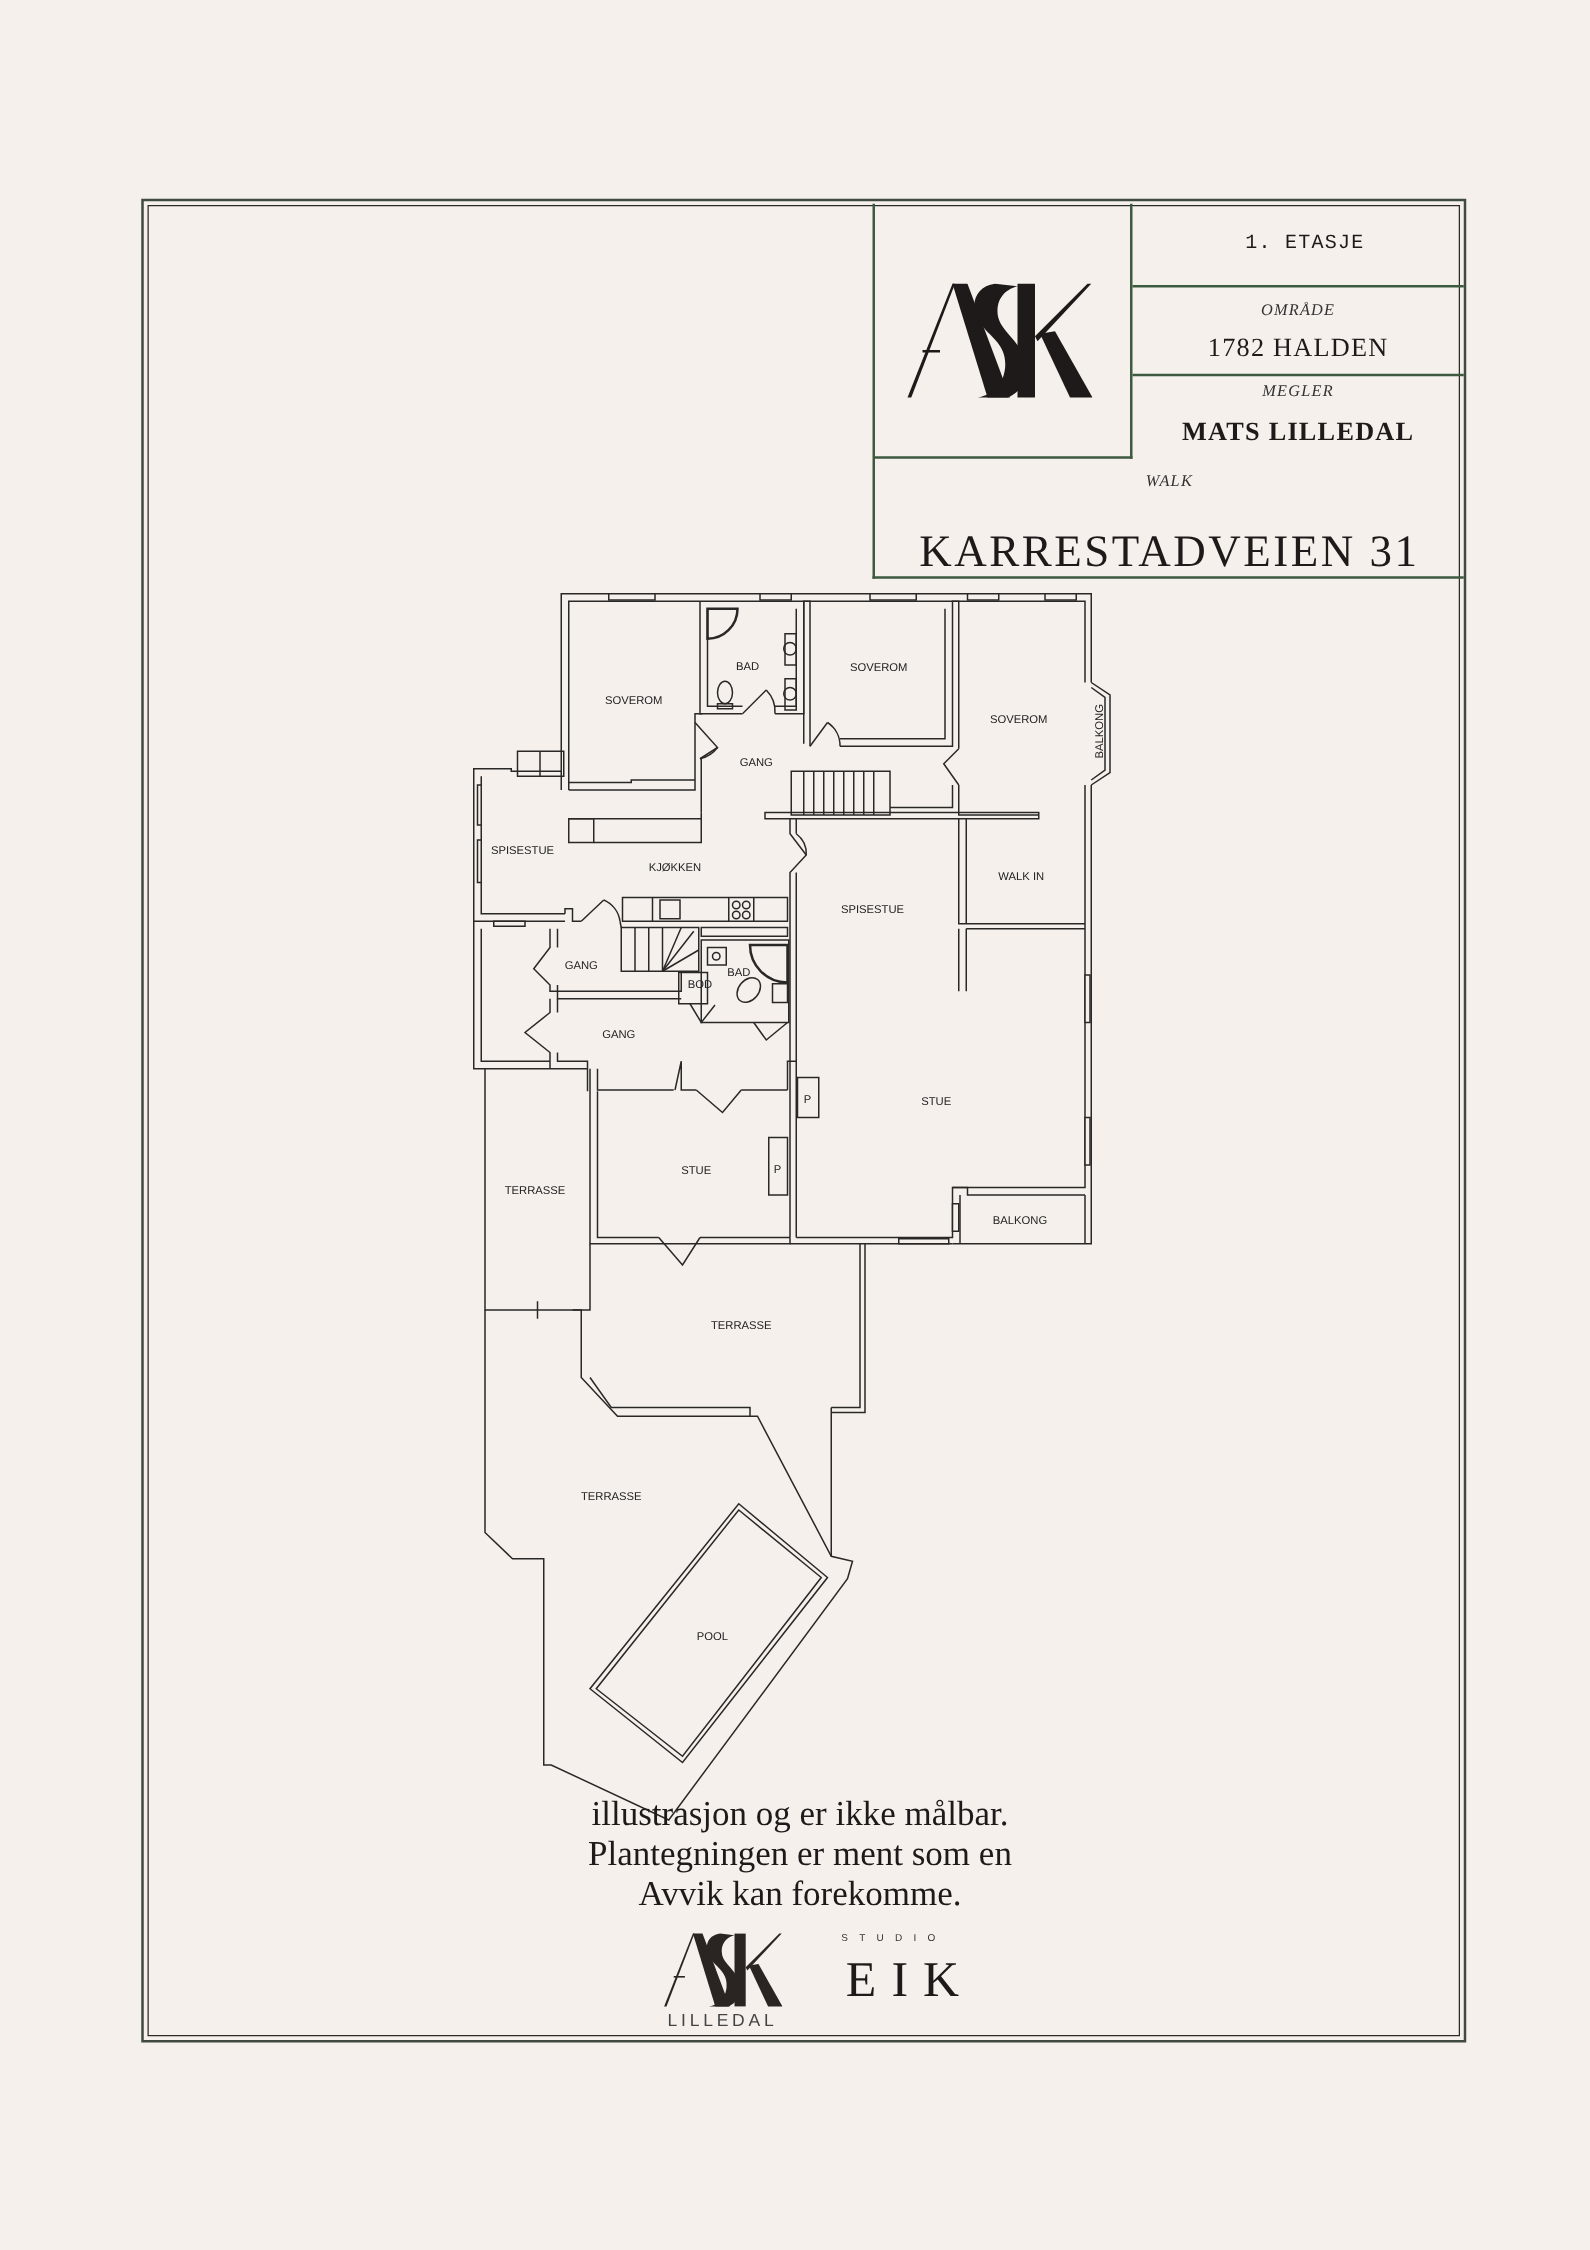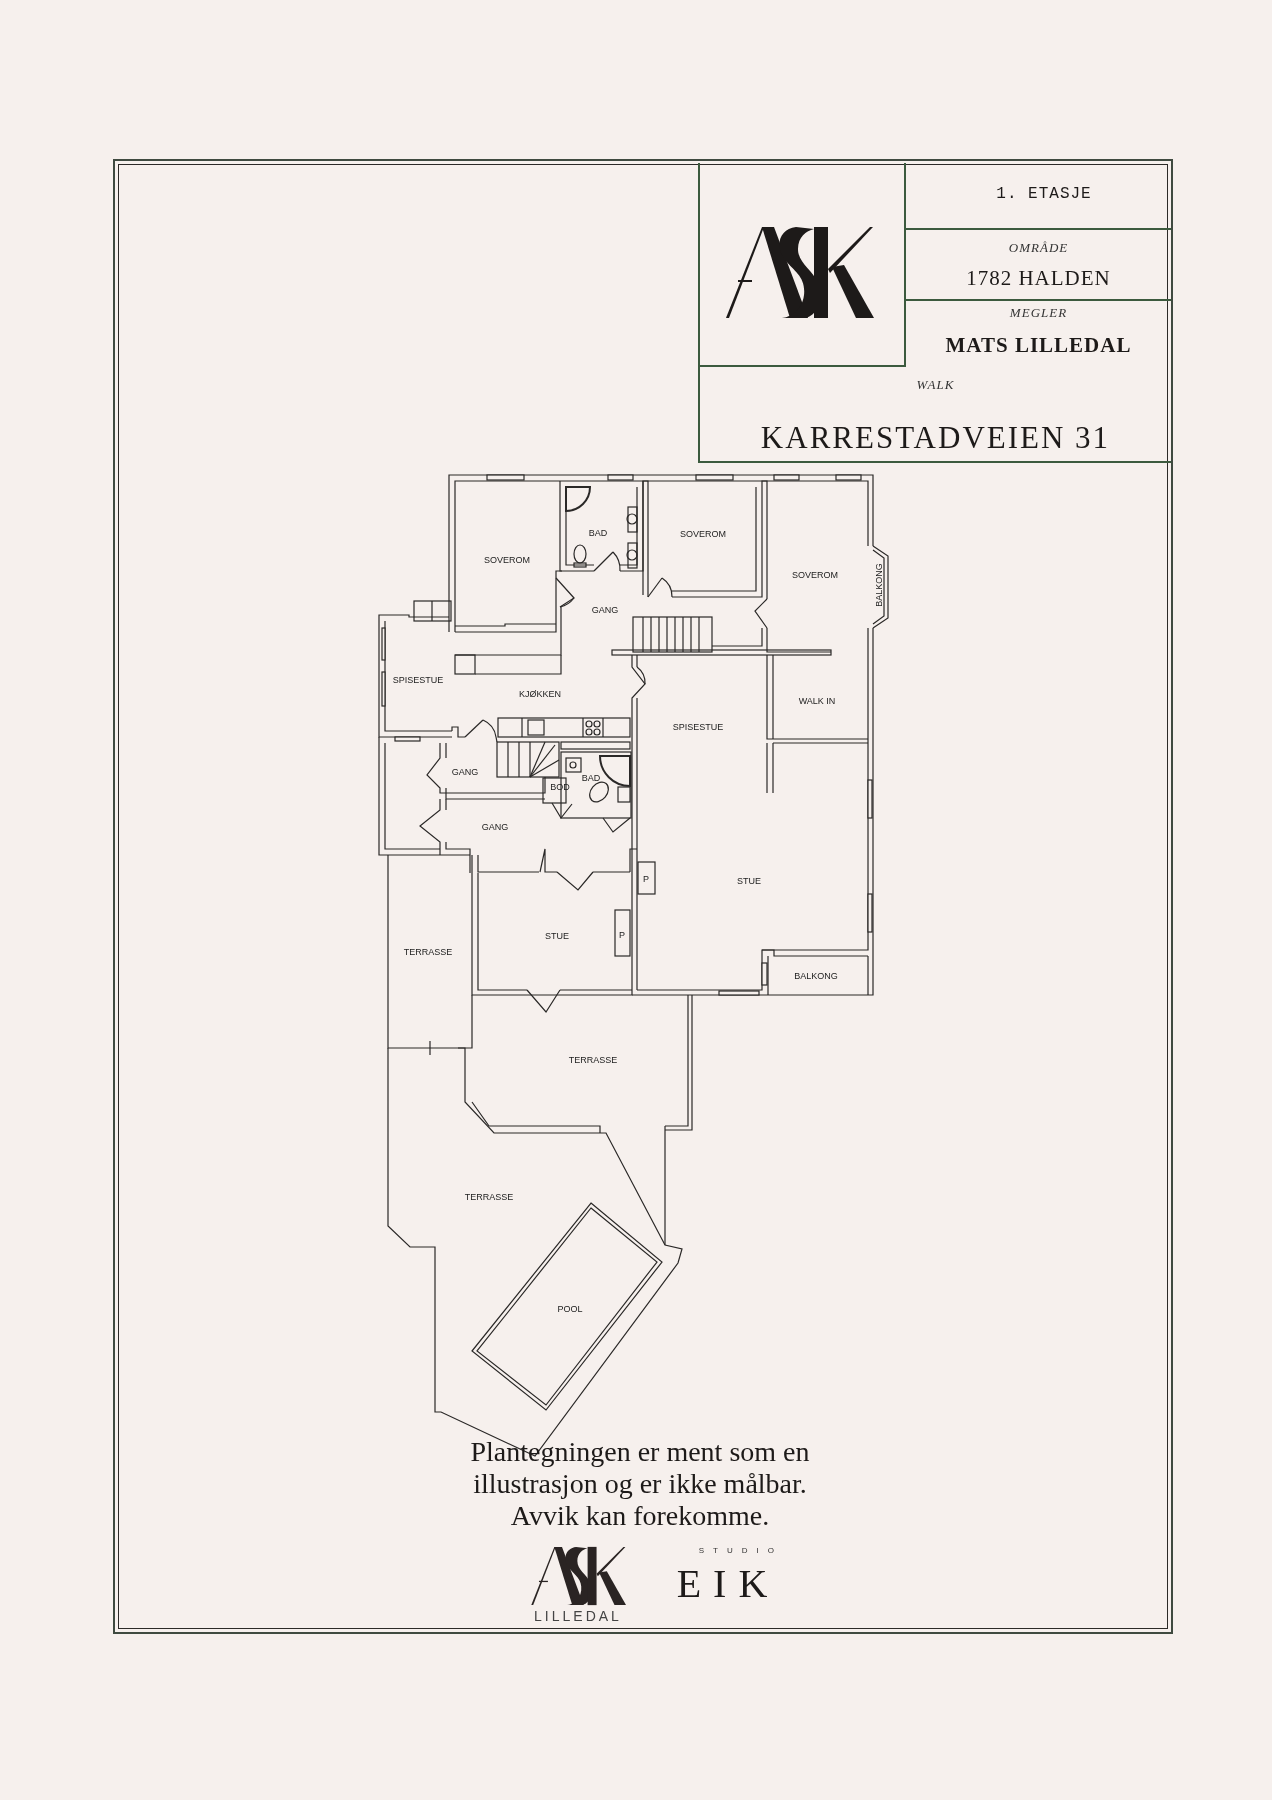--- a/index.html
+++ b/index.html
@@ -14,29 +14,29 @@
   .tb-megler{top:138px;height:66px;border-bottom:none;}
   .lbl{font-size:13px;letter-spacing:1px;color:#333;font-style:italic;}
   .val{font-size:21px;letter-spacing:1px;}
   .tb-etasje .val{position:absolute;left:11px;right:0;top:22px;font-size:16px;font-family:Liberation Mono, monospace;}
   .tb-omrade .lbl{position:absolute;left:0;right:0;top:10px;}
   .tb-omrade .val{position:absolute;left:0;right:0;top:36px;}
   .tb-megler .lbl{position:absolute;left:0;right:0;top:4px;}
   .tb-megler .val{position:absolute;left:0;right:0;top:32px;font-weight:bold;}
   .tb-gate{position:absolute;left:0;right:0;top:204px;height:96px;text-align:center;}
   .tb-gate .lbl{position:absolute;left:0;right:0;top:10px;}
-  .tb-gate .val{position:absolute;left:0;right:0;top:53px;font-size:31px;letter-spacing:2px;}
+  .tb-gate .val{position:absolute;left:0;right:0;top:53px;font-size:36px;letter-spacing:2px;}
   .logo-ask{position:absolute;left:24px;top:62px;width:150px;height:95px;}
   .plan{position:absolute;left:0;top:0;width:1272px;height:1800px;}
   .room{font-family:"Liberation Sans","DejaVu Sans",sans-serif;font-size:9px;fill:#222;text-anchor:middle;}
   .disclaimer{position:absolute;left:380px;width:520px;top:1436px;text-align:center;font-size:28px;line-height:32px;color:#1d1a19;}
   .disclaimer div{white-space:nowrap;}
   .footer-ask{position:absolute;left:530px;top:1540px;width:96px;height:72px;}
   .footer-ask-sub{position:absolute;left:530px;top:1597px;width:96px;text-align:center;font-family:"Liberation Sans","DejaVu Sans",sans-serif;font-size:14px;letter-spacing:3px;color:#444;margin-top:11px;}
-  .footer-eik-studio{position:absolute;left:673px;top:1546px;width:110px;text-align:right;font-family:"Liberation Sans","DejaVu Sans",sans-serif;font-size:8px;letter-spacing:9px;color:#333;}
+  .footer-eik-studio{position:absolute;left:673px;top:1546px;width:110px;text-align:left;font-family:"Liberation Sans","DejaVu Sans",sans-serif;font-size:8px;letter-spacing:9px;color:#333;}
   .footer-eik{position:absolute;left:668px;top:1560px;width:120px;text-align:center;font-size:40px;letter-spacing:12px;font-weight:normal;color:#1d1a19;}
 </style>
 </head>
 <body>
 
 <div class="frame-outer"></div>
 <div class="frame-inner"></div>
 
 <div class="tb">
   <div class="tb-logo">
@@ -261,22 +261,22 @@
     <text class="room" x="622" y="938">P</text>
     <text class="room" x="428" y="955">TERRASSE</text>
     <text class="room" x="816" y="979">BALKONG</text>
     <text class="room" x="593" y="1063">TERRASSE</text>
     <text class="room" x="489" y="1200">TERRASSE</text>
     <text class="room" x="570" y="1312">POOL</text>
   </g>
 </svg>
 
 <div class="disclaimer">
+  <div>illustrasjon og er ikke målbar.</div>
   <div>Plantegningen er ment som en</div>
-  <div>illustrasjon og er ikke målbar.</div>
   <div>Avvik kan forekomme.</div>
 </div>
 
 <svg class="footer-ask" viewBox="0 0 150 95">
   <polygon points="2,93 38,2 40,2 5,93" fill="#2a2423"></polygon>
   <polygon points="38,2 50,2 84,93 66,93" fill="#2a2423"></polygon>
   <rect x="14" y="55" width="14" height="2" fill="#2a2423"></rect>
   <path d="M72,2 C55,4 50,22 62,36 C70,46 82,52 80,70 C78,86 66,92 58,93 L82,93 C96,88 100,72 94,58 C88,44 74,38 74,24 C74,12 82,6 90,4 Z" fill="#2a2423"></path>
   <rect x="90" y="2" width="14" height="91" fill="#2a2423"></rect>
   <polygon points="104,44 146,2 149,2 106,48" fill="#2a2423"></polygon>

